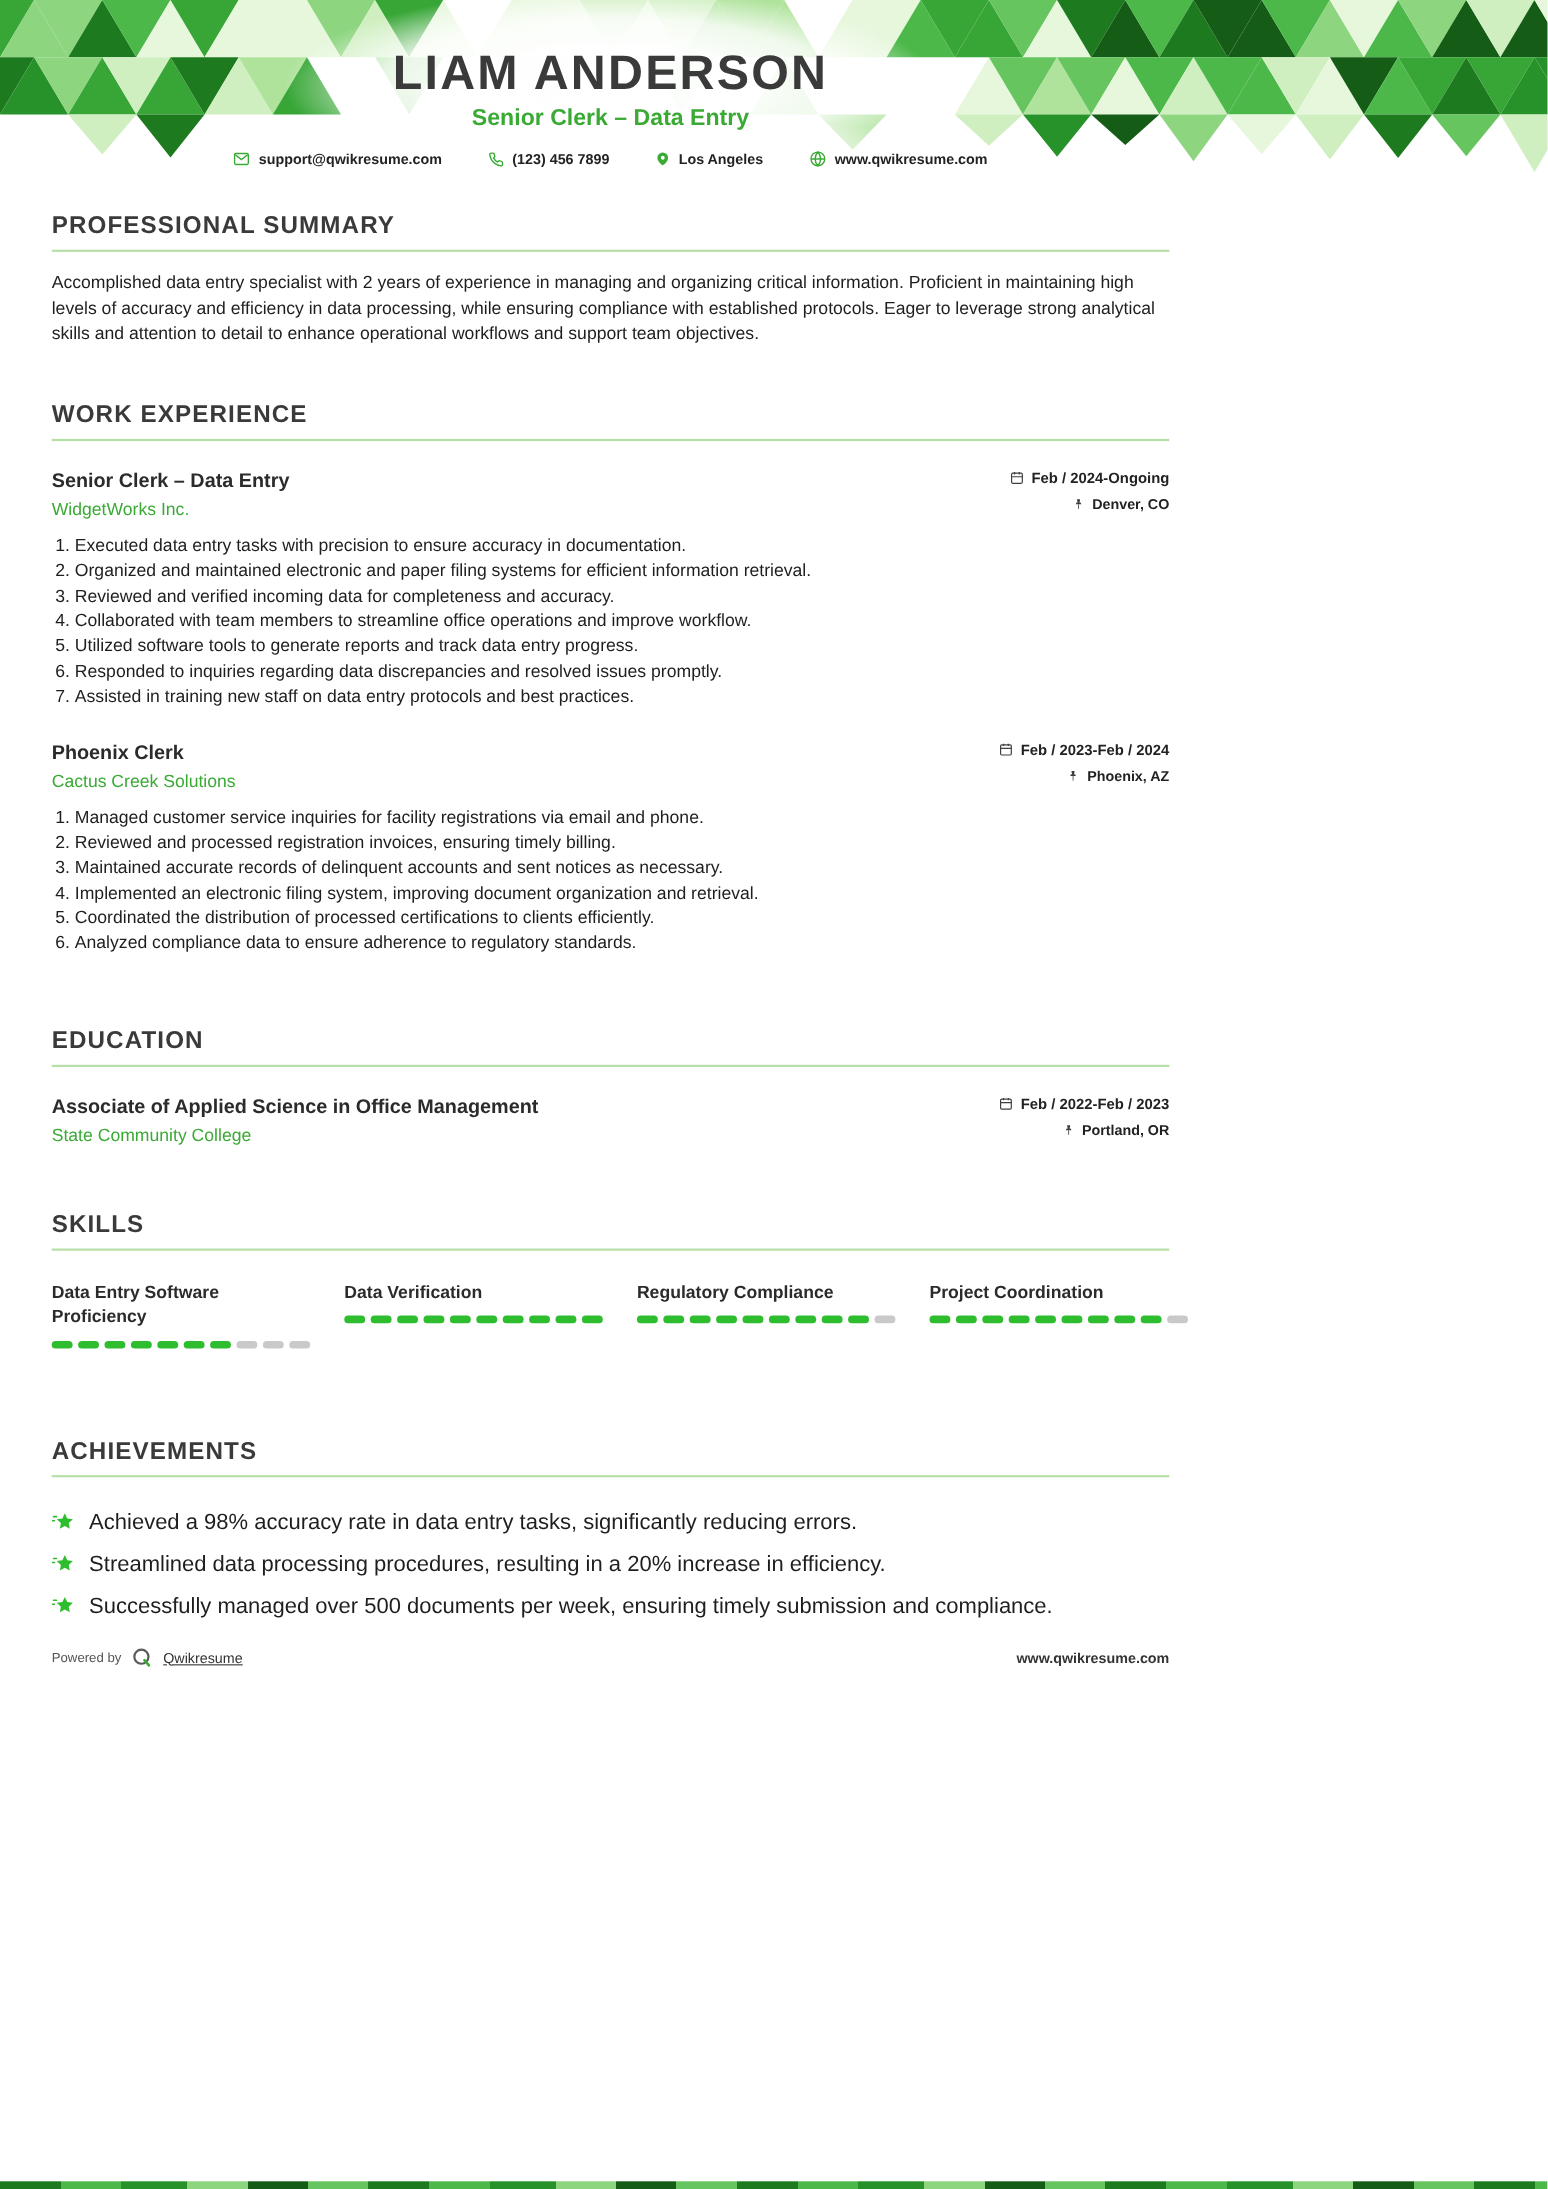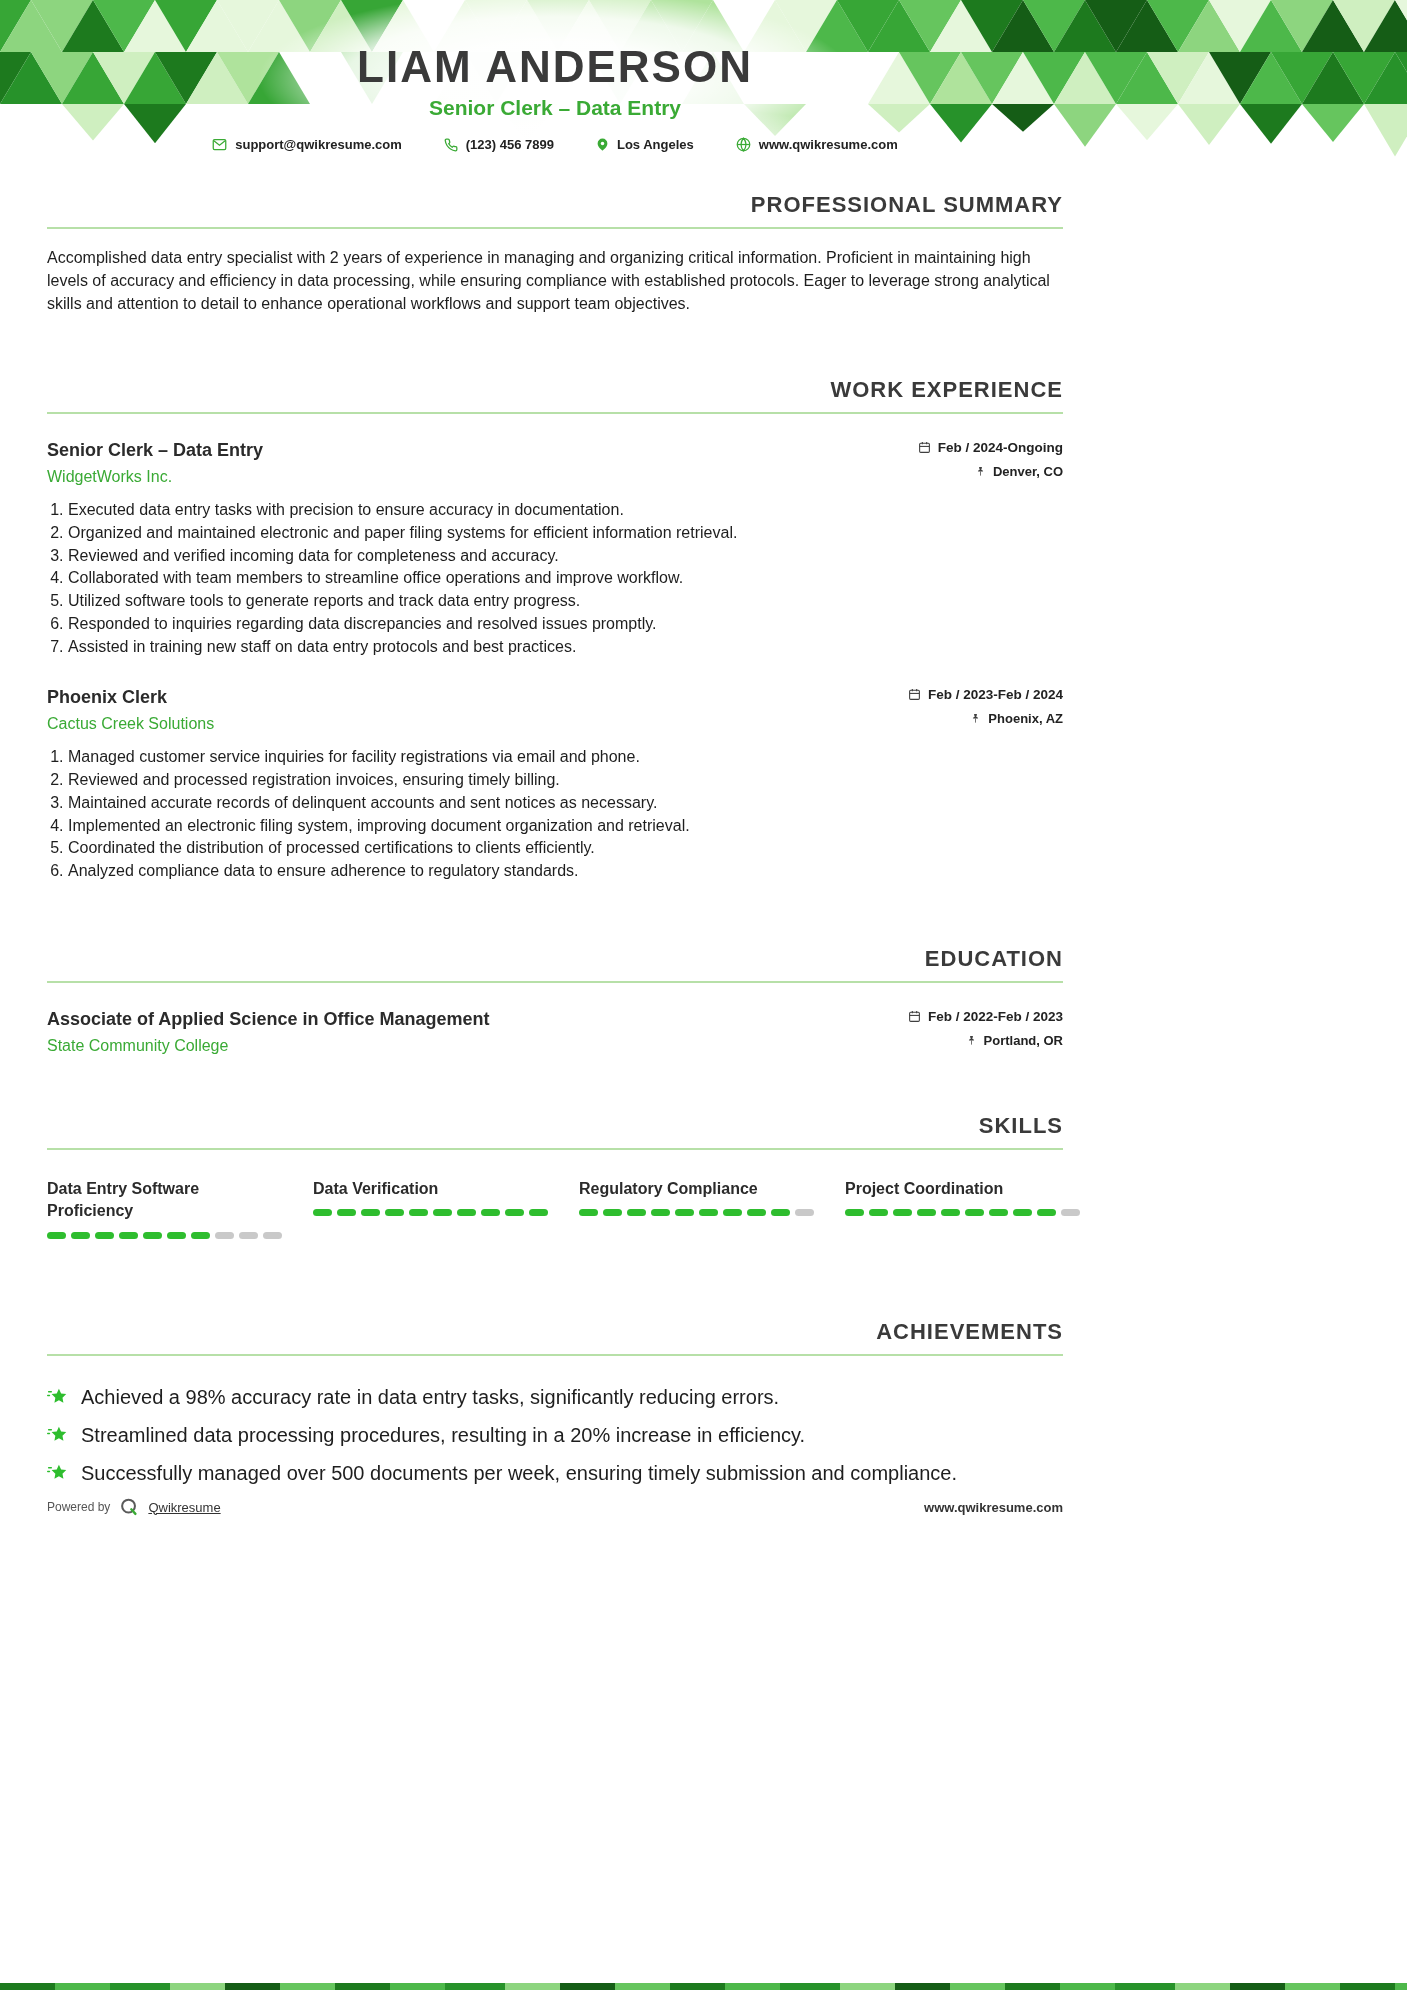--- a/index.html
+++ b/index.html
@@ -28,27 +28,27 @@
   .subtitle{margin-top:4px;font-size:21px;font-weight:bold;color:var(--accent,#3aaa35);}
   .contact-row{
     margin-top:17px;display:flex;justify-content:center;align-items:center;gap:42px;
     font-size:13px;font-weight:bold;color:#222;
   }
   .contact-item{display:inline-flex;align-items:center;gap:8px;cursor:pointer;}
   .cicon{display:inline-flex;color:var(--accent,#3aaa35);}
   
   .content{position:absolute;left:47px;top:172px;width:1016px;}
   .sec-head{
-    margin:0;text-align:right;font-size:22px;font-weight:bold;
+    margin:0;text-align:left;font-size:22px;font-weight:bold;
     letter-spacing:1px;color:var(--heading,#3a3a3a);
   }
   .divider{height:2px;background:var(--divider,#b7e0a8);margin-top:9px;}
   .summary-text{margin:17px 0 0;font-size:16px;line-height:1.44;color:var(--body_text,#1e1e1e);}
   .mt-summary{margin-top:20px;}
-  .mt-work{margin-top:62px;}
+  .mt-work{margin-top:49px;}
   .mt-edu{margin-top:64px;}
   .mt-skills{margin-top:58px;}
   .mt-ach{margin-top:80px;}
   
   .job{margin-top:26px;}
   .job-head{display:flex;justify-content:space-between;align-items:flex-start;}
   .job-title{margin:0;font-size:18px;font-weight:bold;color:#2b2b2b;}
   .company{margin-top:7px;font-size:16px;color:var(--accent,#3aaa35);}
   .job-right{text-align:right;flex-shrink:0;}
   .meta-line{

